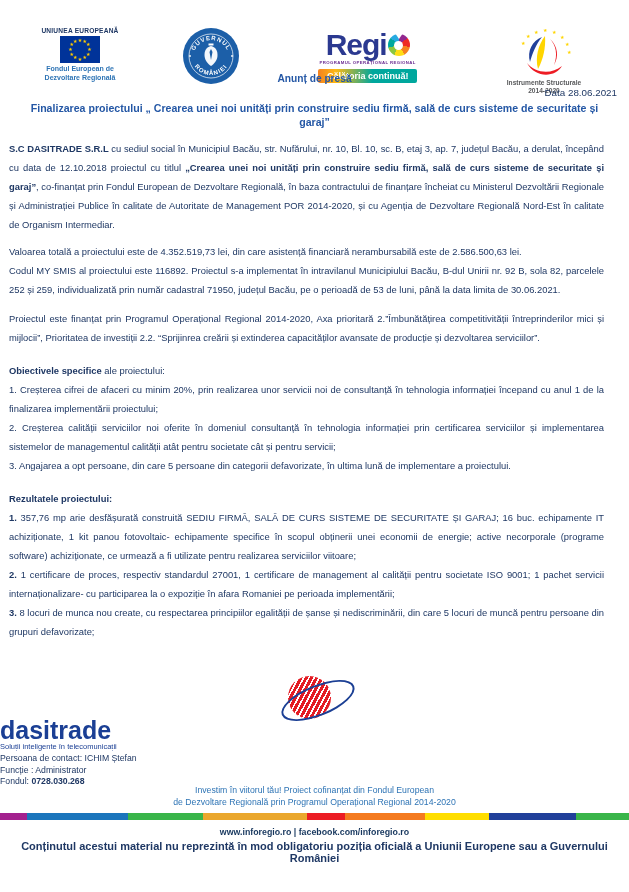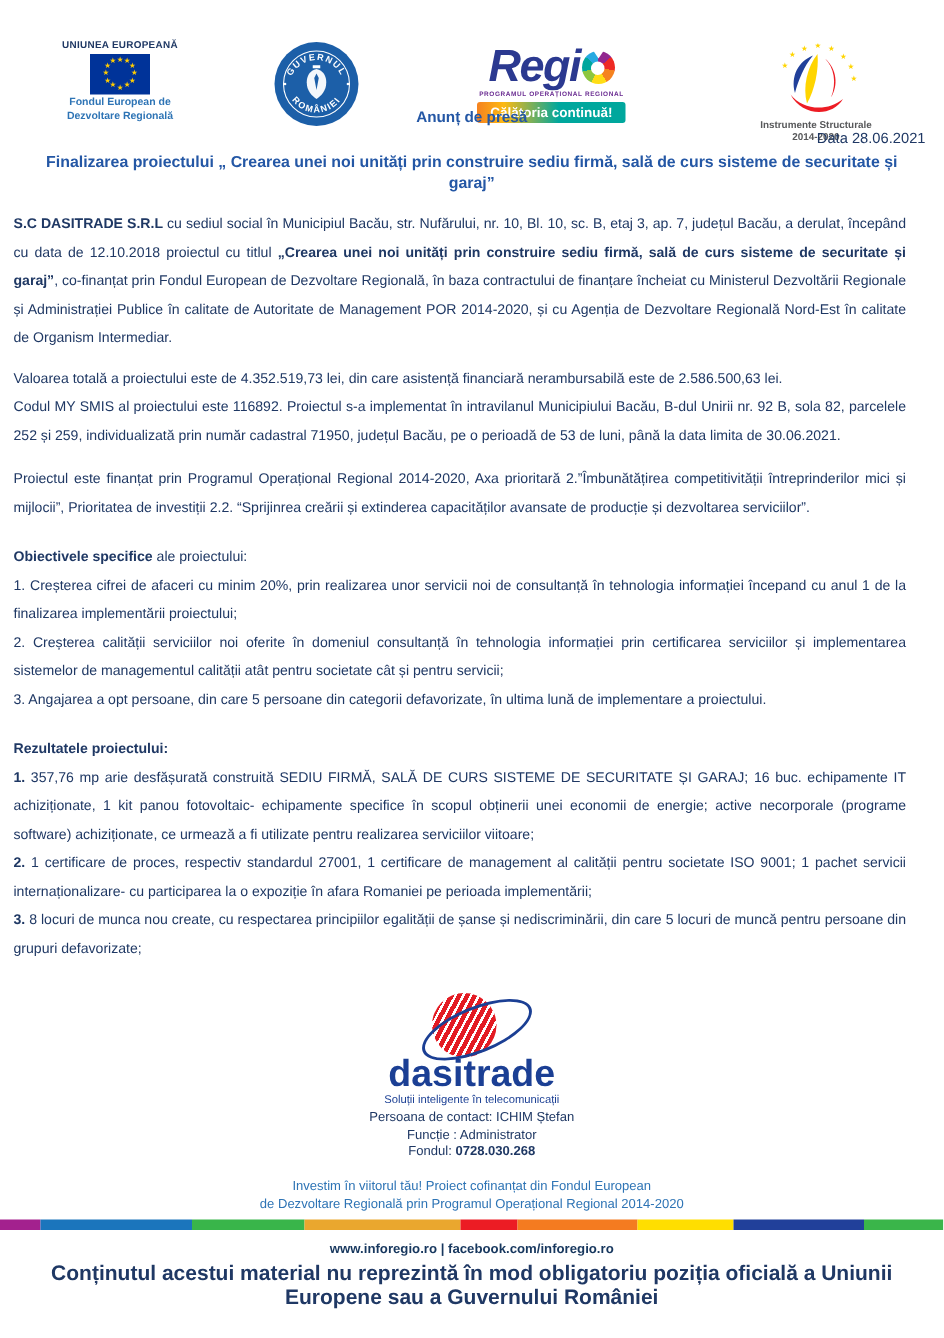--- a/index.html
+++ b/index.html
@@ -12,21 +12,21 @@
   .eu-block{width:100px;text-align:center;margin-top:1px;}
   .eu-title{font-size:6.6px;font-weight:bold;color:#1F3864;letter-spacing:.2px;}
   .eu-flag{position:relative;width:40px;height:27px;background:#003399;margin:2px auto 2px;}
   .eu-star{position:absolute;font-size:5px;line-height:5px;width:6px;text-align:center;color:#FFCC00;}
   .eu-sub{font-size:7px;font-weight:bold;color:#2E74B5;line-height:8.5px;}
 
   .gov-block{width:70px;text-align:center;margin-top:1px;}
 
   .regio-block{width:150px;text-align:center;margin-top:5px;}
   .regio-word{display:flex;justify-content:center;align-items:center;line-height:28px;}
-  .regio-text{font-size:30px;font-weight:bold;color:#2B3990;letter-spacing:-1px;font-style:italic;}
+  .regio-text{font-size:30px;font-weight:bold;color:#2B3990;letter-spacing:-1px;}
   .regio-wheel{position:relative;display:inline-block;width:22px;height:22px;border-radius:50%;margin-left:1px;
     background:conic-gradient(#92278F 0 14%,#EE2A24 14% 28%,#F5821F 28% 42%,#FFDD15 42% 57%,#8DC63F 57% 71%,#00A79D 71% 86%,#27AAE1 86% 100%);}
   .regio-wheel::after{content:"";position:absolute;left:6.5px;top:6.5px;width:9px;height:9px;border-radius:50%;background:#fff;}
   .regio-wheel::before{content:"";position:absolute;left:50%;top:-1px;transform:translateX(-50%);
     width:0;height:0;border-left:4px solid transparent;border-right:4px solid transparent;border-top:6px solid #fff;z-index:2;}
   .regio-program{font-size:4.3px;font-weight:bold;color:#6A2C91;letter-spacing:.4px;margin-top:1px;white-space:nowrap;}
   .regio-ribbon{display:inline-block;margin-top:2px;padding:2px 9px;font-size:9px;font-weight:bold;color:#fff;border-radius:2px;
     background:linear-gradient(90deg,#F58220 0%,#FDB913 18%,#00A79D 55%,#00A79D 100%);}
 
   .is-block{width:110px;text-align:center;margin-top:3px;}
@@ -39,38 +39,38 @@
 
   
   .body{padding:10px 25px 0 9px;}
   .para{margin:0;font-size:9.4px;line-height:19px;text-align:justify;color:#1F3864;}
   .mb8{margin-bottom:8px;}
   .mb10{margin-bottom:10px;}
   .mb14{margin-bottom:14px;}
   .para b{font-weight:bold;}
 
   
-  .bottom{position:absolute;left:0;right:0;top:662px;text-align:center;}
+  .bottom{position:absolute;left:0;right:0;top:676px;text-align:left;}
   .dasi-globe-wrap{position:relative;width:120px;height:45px;margin:0 auto;}
   .dasi-globe{position:absolute;left:33px;top:0;width:43px;height:43px;border-radius:50%;
     background:repeating-linear-gradient(118deg,#fff 0 1.6px,#E31B23 1.6px 4.6px);}
   .dasi-orbit{position:absolute;left:24px;top:9px;width:74px;height:27px;border:2.5px solid #1B3F94;
     border-radius:50%;transform:rotate(-22deg);background:transparent;}
   .dasi-word{font-size:25px;font-weight:bold;color:#1B3F94;line-height:22px;margin-top:-2px;}
   .dasi-tag{font-size:7.5px;color:#1B3F94;margin-top:1px;}
   .contact{font-size:8.7px;color:#1F3864;line-height:11.5px;margin-top:2px;}
   .contact b{font-weight:bold;}
 
   
   .footer-abs{position:absolute;left:0;right:0;top:785px;text-align:center;}
   .invest{color:#2E74B5;font-size:8.7px;line-height:11.5px;}
   .bar{display:flex;height:7px;margin-top:5px;}
   .bar .seg{height:100%;}
   .links{font-weight:bold;color:#17375E;font-size:8.8px;margin-top:7px;}
-  .disclaimer{font-weight:bold;color:#1F3864;font-size:14px;margin-top:3px;}
+  .disclaimer{font-weight:bold;color:#1F3864;font-size:11px;margin-top:3px;}
 </style>
 </head>
 <body>
 
 <div class="page">
 
   <header class="logos">
 
     <div class="eu-block">
       <div class="eu-title">UNIUNEA EUROPEANĂ</div>

